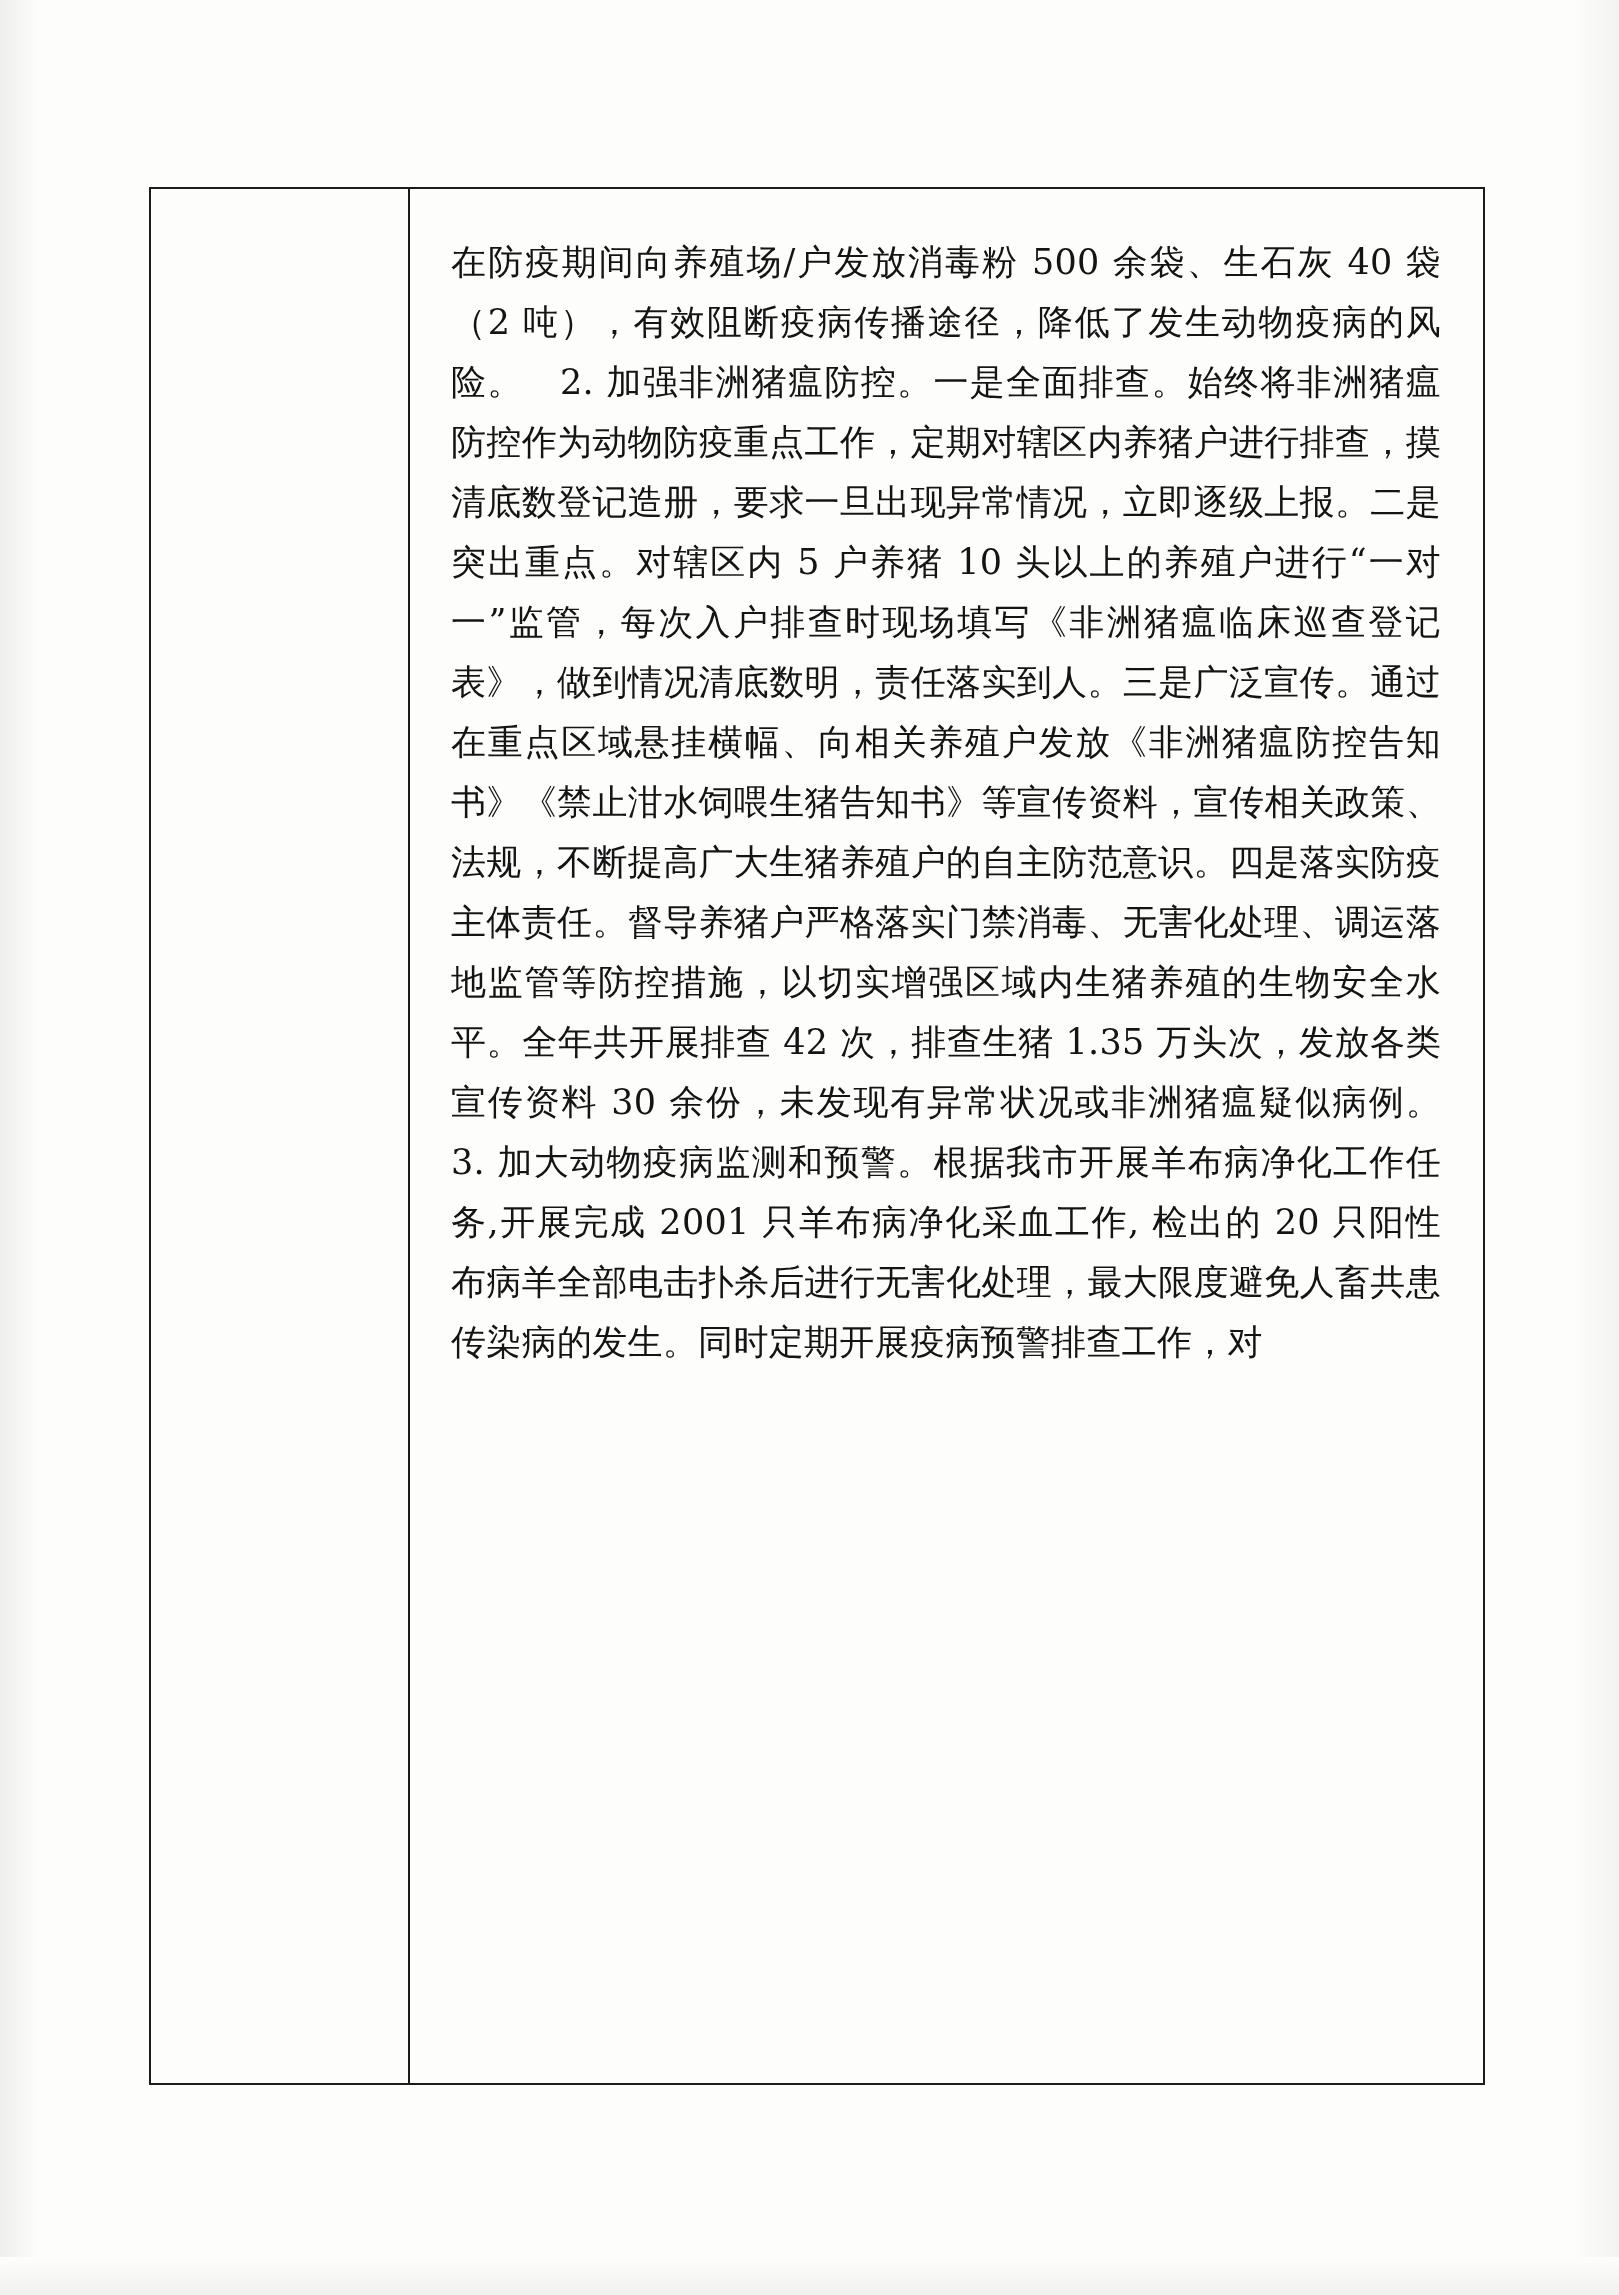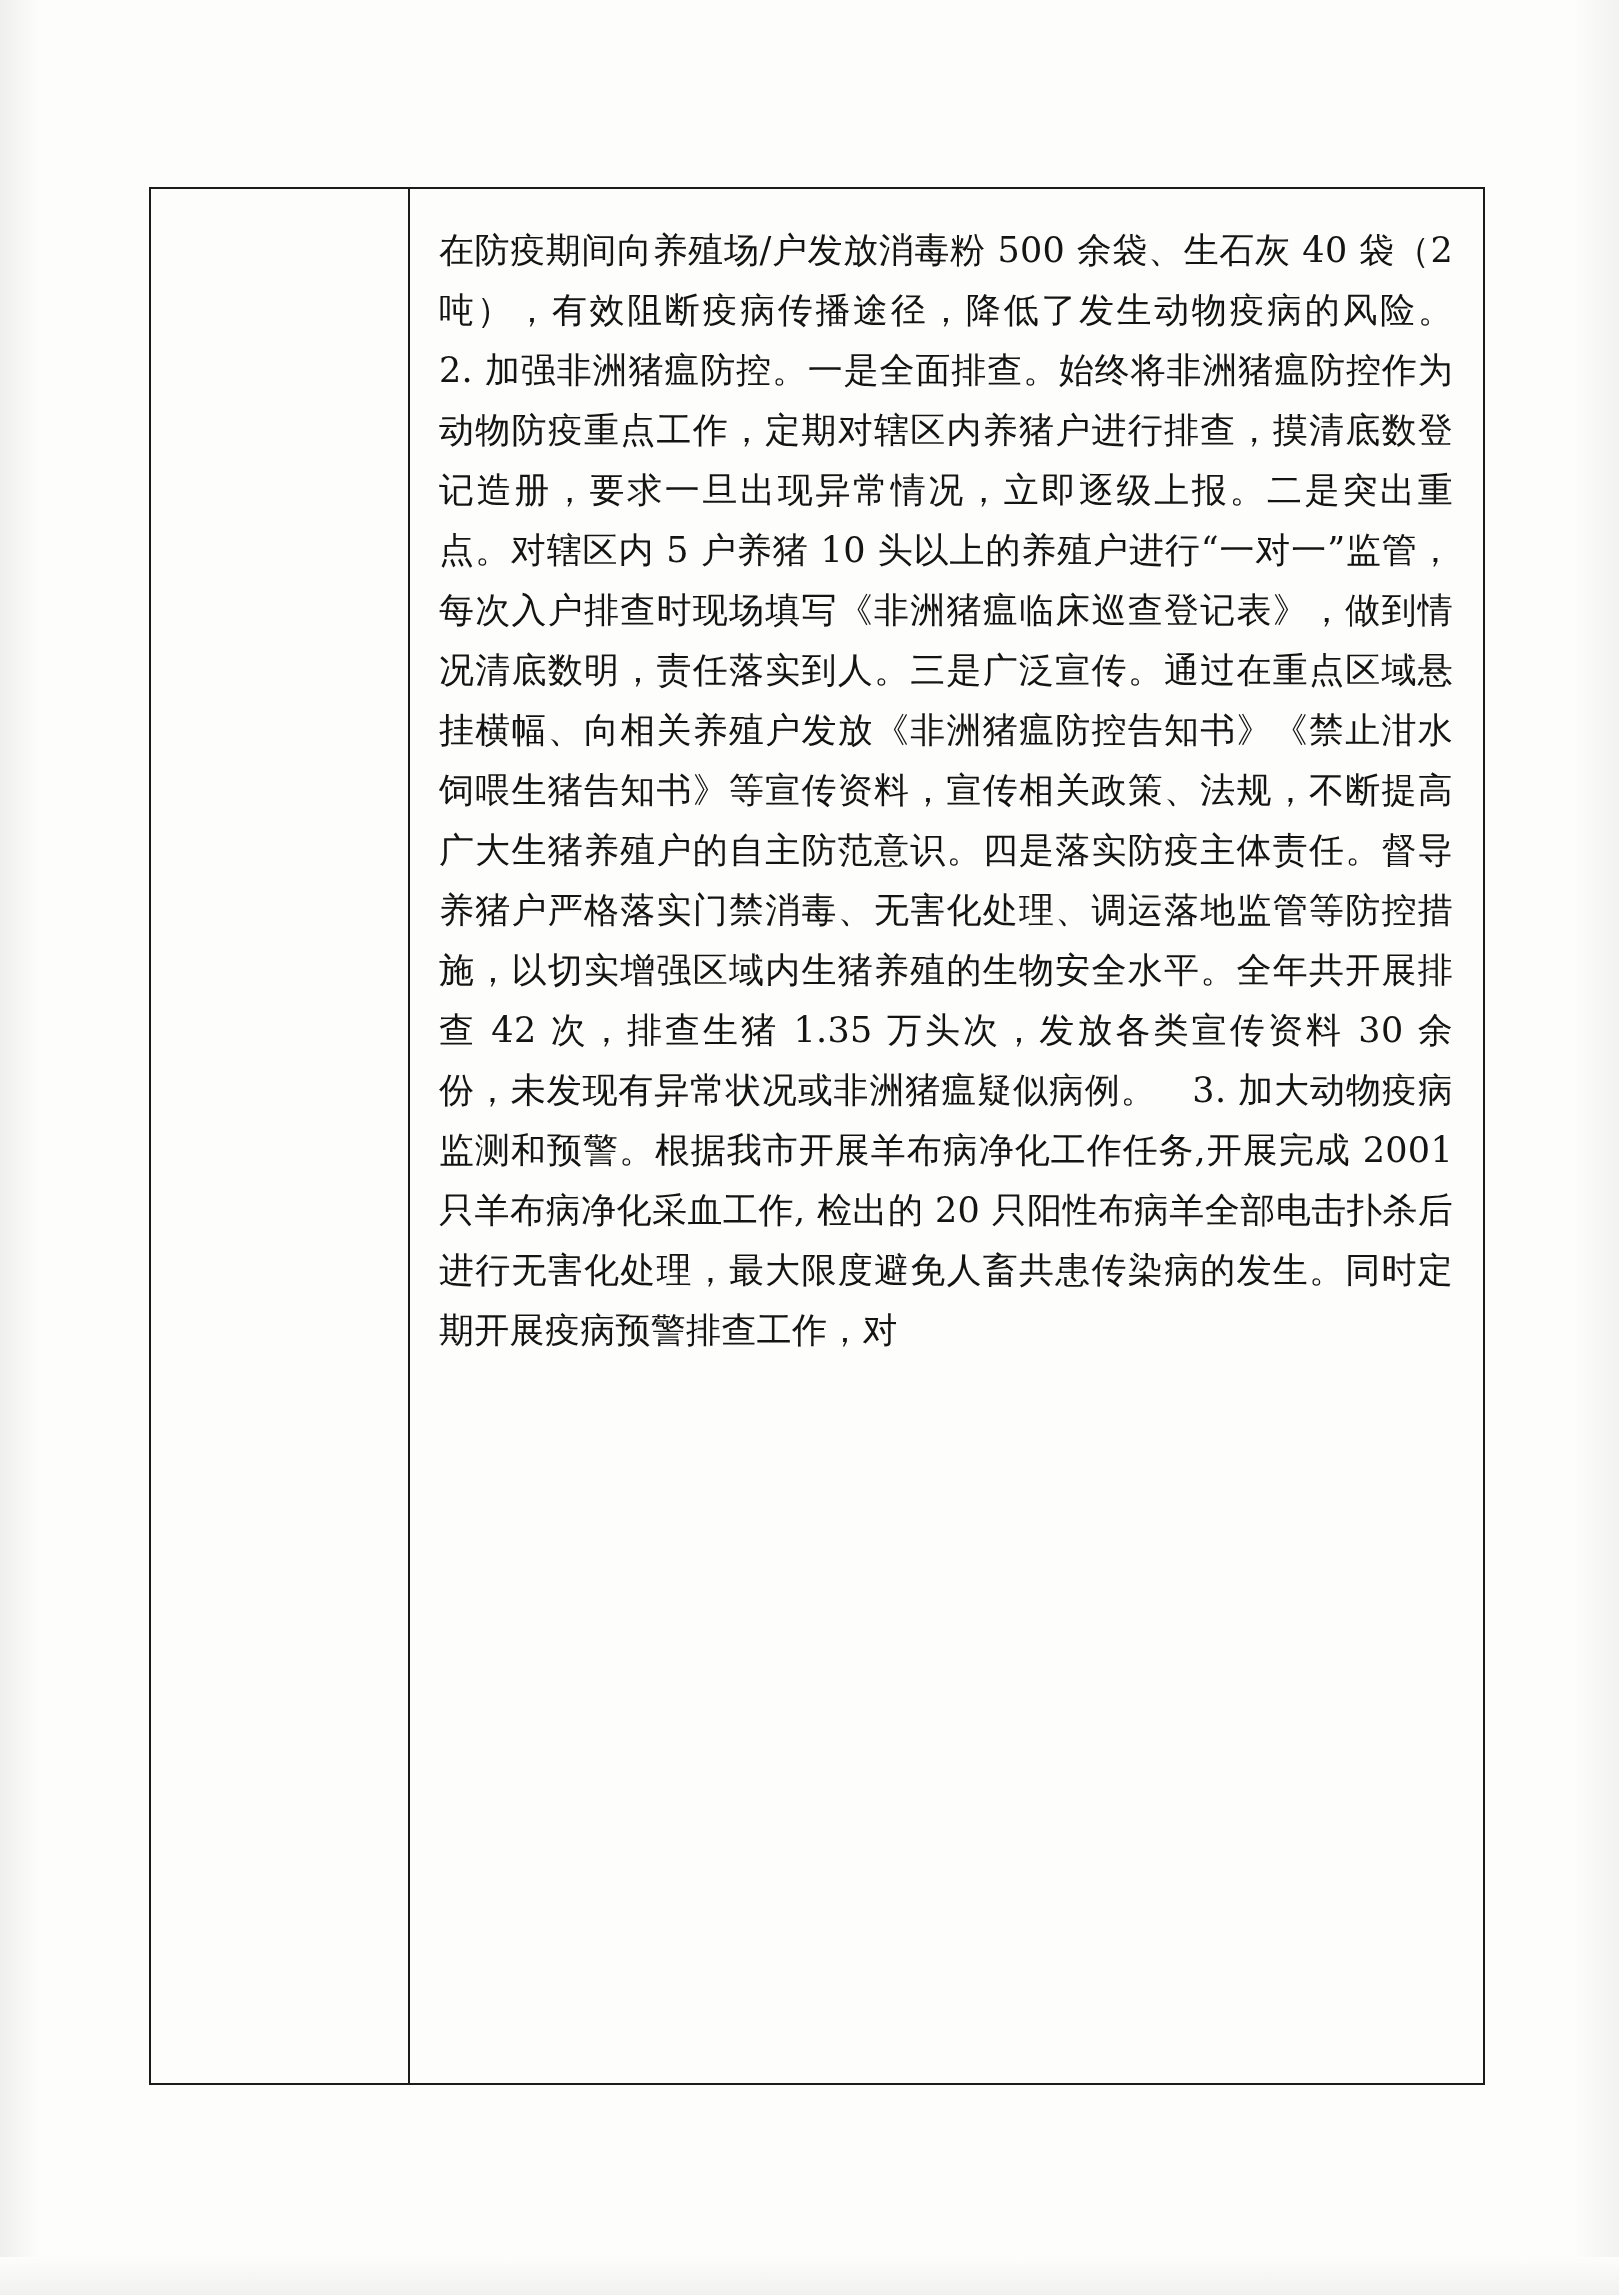--- a/index.html
+++ b/index.html
@@ -69,21 +69,21 @@
   }
 
   .body-text {
     font-family: "DejaVu Serif", "Liberation Serif", serif;
     font-size: 35px;
     line-height: 60px;
     color: #141414;
     text-align: justify;
     text-justify: inter-character;
     letter-spacing: 0.3px;
-    margin: 0;
+    margin: 12px;
     font-weight: 500;
     text-indent: 0;
     white-space: pre-wrap;
     word-break: break-all;
   }
 
   .label-cell-text {
     font-family: "DejaVu Serif", "Liberation Serif", serif;
     font-size: 35px;
     line-height: 60px;

